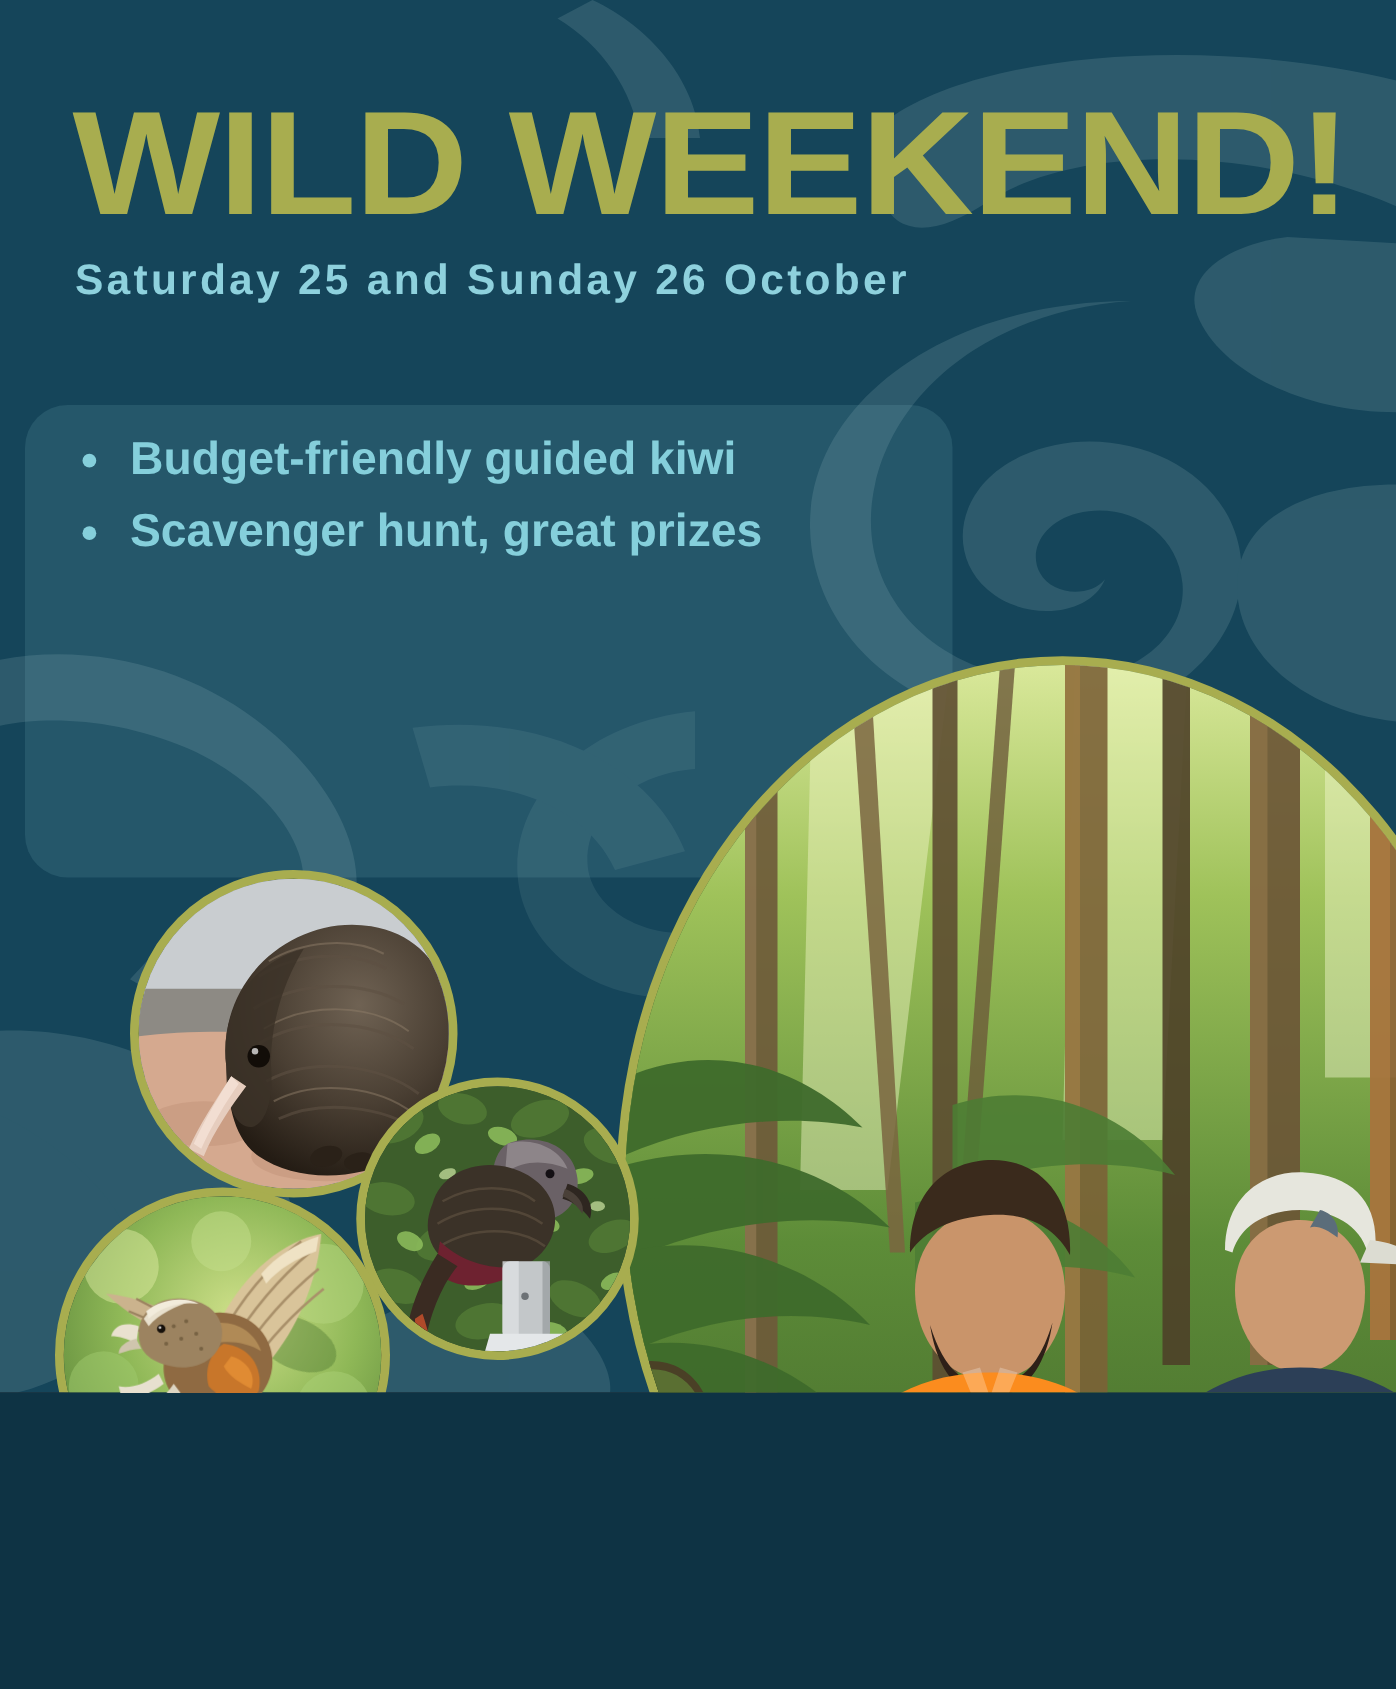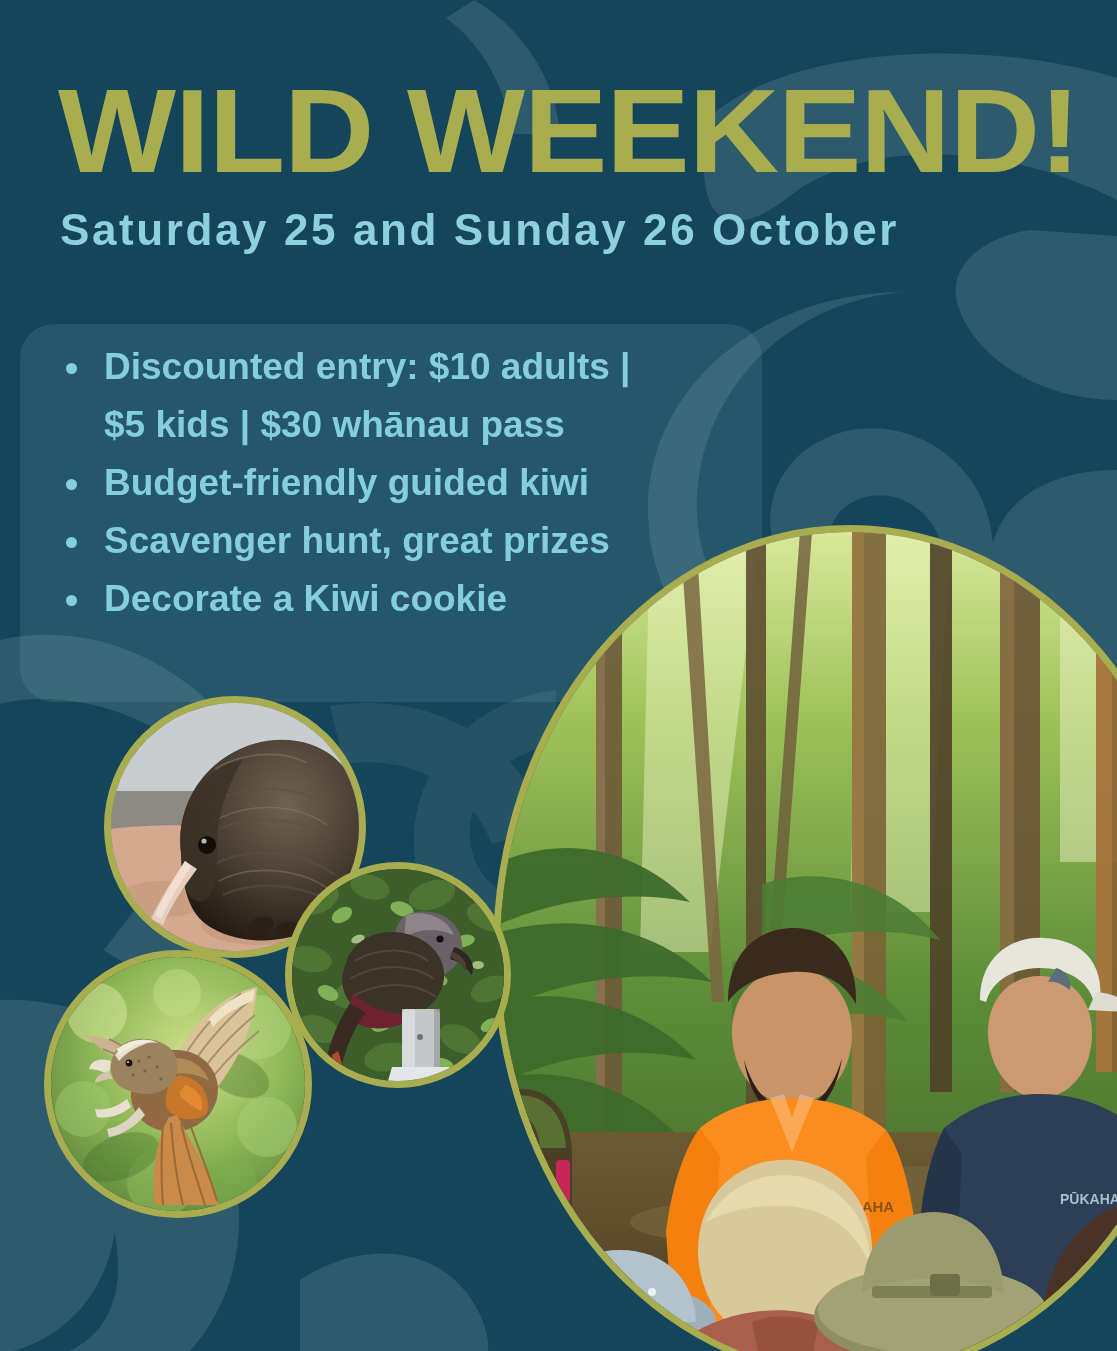--- a/index.html
+++ b/index.html
@@ -1,17 +1,17 @@
 <!DOCTYPE html>
 <html><head>
 <meta charset="utf-8">
 <style>
   html,body{margin:0;padding:0;background:#0e3344;}
   #poster{
-    position:relative;width:1117px;height:1351px;overflow:hidden;
+    position:relative;width:1117px;height:1114px;overflow:hidden;
     background:#404040;
     font-family:"Liberation Sans", sans-serif;
   }
 
   
   .bg-layer{position:absolute;inset:0;width:100%;height:100%;pointer-events:none;}
 
   
   .headline-wrap{position:absolute;left:0;top:0;width:1117px;}
   .title{
@@ -24,21 +24,21 @@
     letter-spacing:-1px;
     transform:scaleX(1.06);
     transform-origin:left center;
     white-space:nowrap;
   }
   .subtitle{
     position:absolute;left:60px;top:205px;width:1040px;
     color:#8ed1dd;
     font-family:"Liberation Sans Narrow","Liberation Sans",sans-serif;
     font-weight:bold;
-    font-size:44px;
+    font-size:34px;
     letter-spacing:2.6px;
     white-space:nowrap;
   }
 
   
   .bullet-panel{
     position:absolute;left:20px;top:324px;width:742px;height:378px;
     background:rgba(150,205,220,0.13);
     border-radius:34px;
   }
@@ -131,31 +131,24 @@
   </svg>
 
   <div class="headline-wrap">
     <div class="title">WILD WEEKEND!</div>
     <div class="subtitle">Saturday 25 and Sunday 26 October</div>
   </div>
 
   <div class="bullet-panel"></div>
   <ul class="bullet-list">
     <li class="bullet-item">
-      <span class="wrap2">Discounted entry: $10 adults |</span>
-      <span class="wrap2">$5 kids | $30 whānau pass</span>
-    </li>
-    <li class="bullet-item">
       <span class="wrap2">Budget-friendly guided kiwi</span>
     </li>
     <li class="bullet-item">
       <span class="wrap2">Scavenger hunt, great prizes</span>
-    </li>
-    <li class="bullet-item">
-      <span class="wrap2">Decorate a Kiwi cookie</span>
     </li>
   </ul>
 
   <div class="photo-main">
     <svg class="inner" viewBox="0 0 700 840" preserveAspectRatio="xMidYMid slice">
       <defs>
         <linearGradient id="canopy" x1="0" y1="0" x2="0" y2="1">
           <stop offset="0%" stop-color="#d9e89a"></stop>
           <stop offset="22%" stop-color="#9fc25a"></stop>
           <stop offset="55%" stop-color="#5d8c38"></stop>

